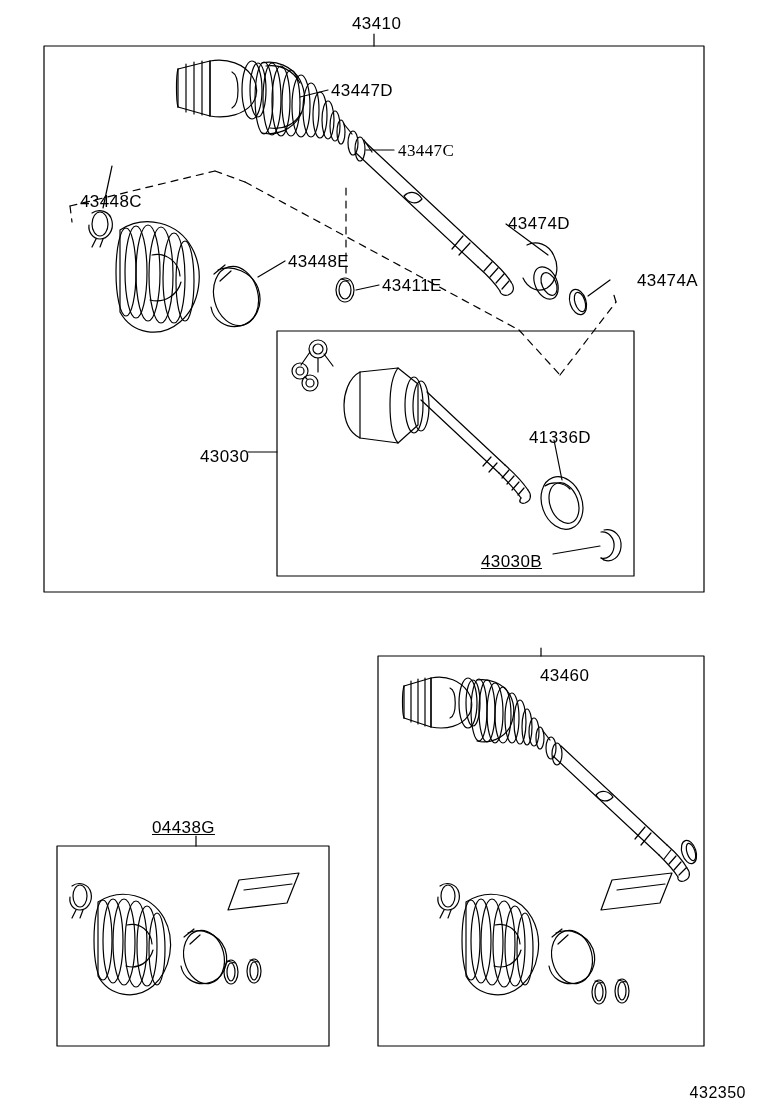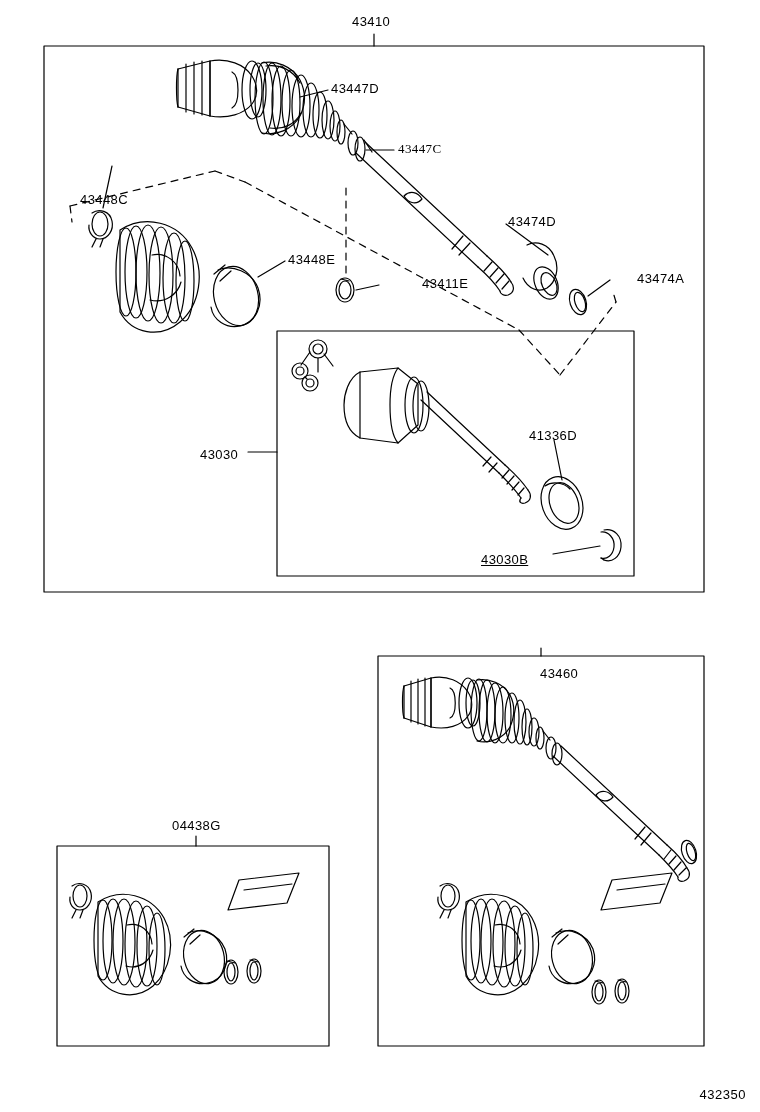--- a/index.html
+++ b/index.html
@@ -24,31 +24,31 @@
   }
   svg.canvas {
     position: absolute;
     left: 0;
     top: 0;
     width: 760px;
     height: 1112px;
   }
   .lbl {
     position: absolute;
-    font-size: 13px;
+    font-size: 17px;
     font-family: "Liberation Sans", sans-serif;
     letter-spacing: 0.4px;
     color: #000;
     white-space: nowrap;
   }
   .footer-code {
     position: absolute;
     right: 14px;
     bottom: 10px;
-    font-size: 13px;
+    font-size: 16px;
     color: #000;
     letter-spacing: 0.5px;
   }
 </style>
 </head>
 <body>
 
 <div id="diagram-root">
 
   <svg class="canvas" viewBox="0 0 760 1112">
@@ -353,26 +353,26 @@
         <path d="M610 280 L588 296"></path>
         <path d="M554 440 L562 480"></path>
         <path d="M553 554 L600 546"></path>
       </g>
     </g>
   </svg>
 
   <div class="lbl" style="left:352px; top:14px;">43410</div>
   <div class="lbl" style="left:200px; top:447px;">43030</div>
   <div class="lbl" style="left:540px; top:634px;margin-top:32px;">43460</div>
-  <div class="lbl" style="left:172px; top:818px;">04438G</div>
+  <div class="lbl" style="left:152px; top:818px;text-decoration:underline;">04438G</div>
 
   <div class="lbl" style="left:331px; top:81px;">43447D</div>
   <div class="lbl" style="left:398px; top:141px;font-family:Liberation Serif, serif;">43447C</div>
   <div class="lbl" style="left:80px; top:152px;margin-top:40px;">43448C</div>
   <div class="lbl" style="left:508px; top:214px;">43474D</div>
   <div class="lbl" style="left:288px; top:252px;">43448E</div>
-  <div class="lbl" style="left:382px; top:276px;margin-left:40px;">43411E</div>
+  <div class="lbl" style="left:382px; top:276px;">43411E</div>
   <div class="lbl" style="left:614px; top:271px;margin-left:23px;">43474A</div>
   <div class="lbl" style="left:529px; top:428px;">41336D</div>
   <div class="lbl" style="left:481px; top:552px;text-decoration:underline;">43030B</div>
 
   <div class="footer-code">432350</div>
 </div>
 
 </body></html>

